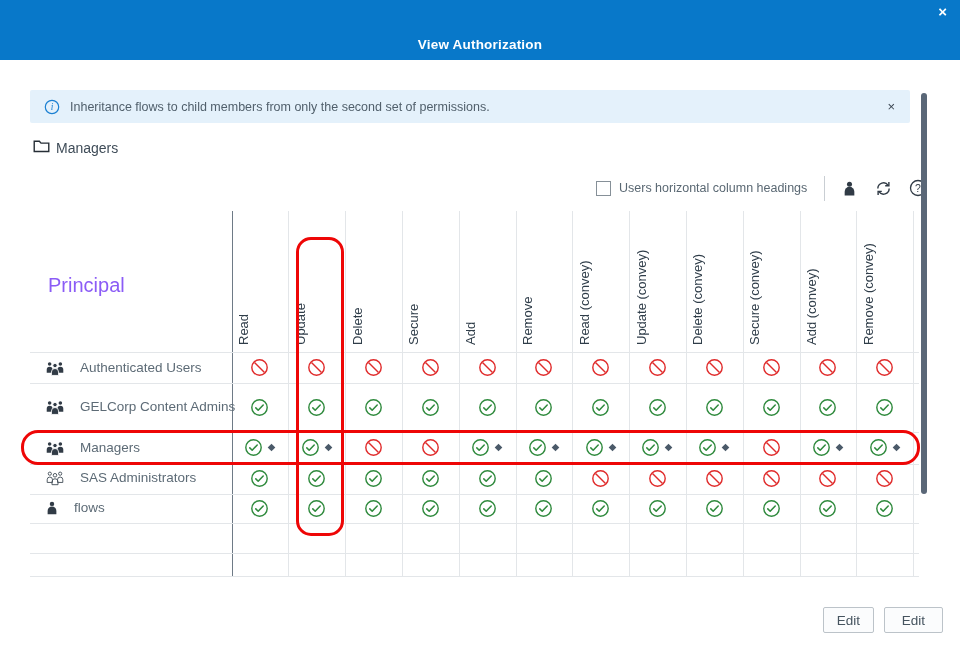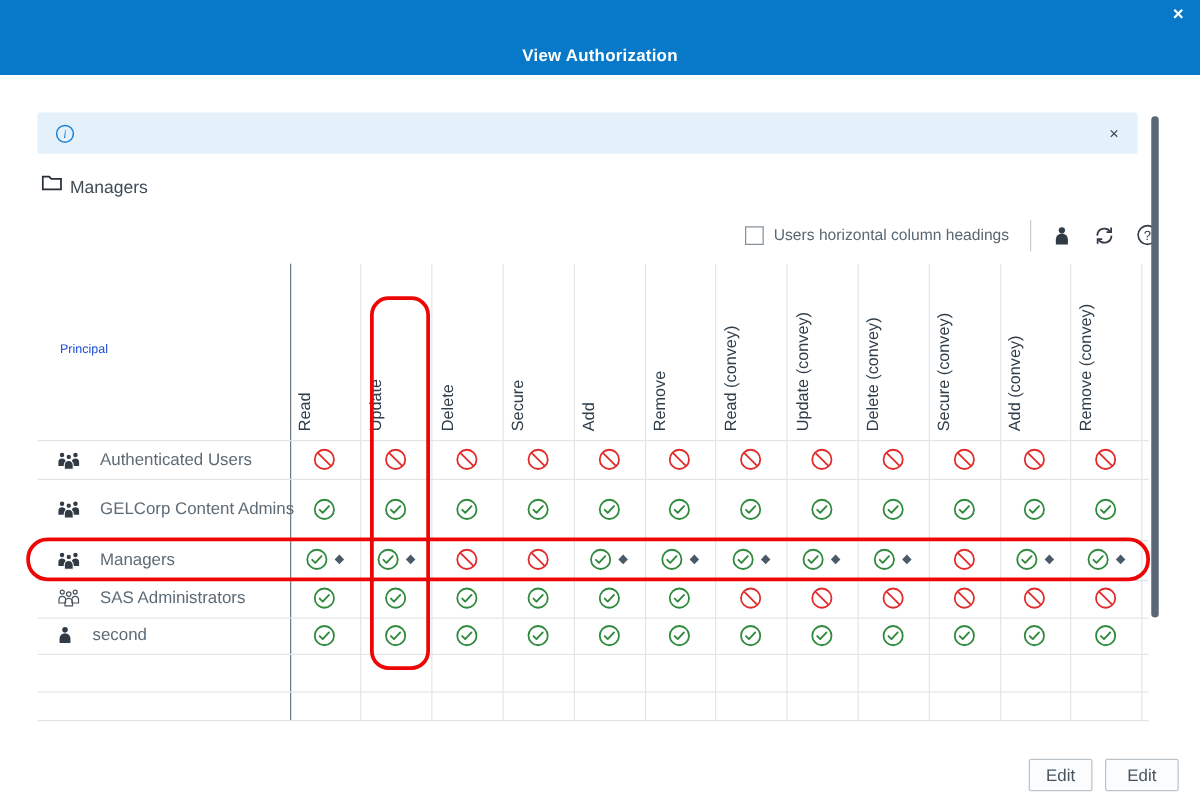--- a/index.html
+++ b/index.html
@@ -27,21 +27,21 @@
   .checkbox{width:13px;height:13px;border:1px solid #869098;background:#fff;display:inline-block;
             cursor:pointer;flex:0 0 auto;}
   .cb-label{margin-left:8px;font-size:12.5px;color:#5a6873;cursor:pointer;white-space:nowrap;}
   .tb-divider{width:1px;height:25px;background:#c9ced3;margin-left:17px;}
   .tb-btn{background:none;border:none;padding:0;margin-left:15px;cursor:pointer;display:inline-flex;
           align-items:center;justify-content:center;width:19px;height:19px;}
   
   #grid{position:absolute;left:0;top:0;width:960px;height:648px;pointer-events:none;}
   .vline,.hline{position:absolute;background:#e3e6e9;}
   .vline.dark{background:#6e7a86;}
-  .principal-h{position:absolute;left:48px;top:274px;font-size:10px;color:#1d4ed8;font-weight:500;}
+  .principal-h{position:absolute;left:48px;top:274px;font-size:20px;color:#8b5cf6;font-weight:500;}
   .col-label{position:absolute;white-space:nowrap;font-size:13px;color:#2f3d49;font-weight:500;
              transform:rotate(-90deg);transform-origin:0 100%;height:16px;line-height:16px;}
   .row-label{position:absolute;display:flex;align-items:center;gap:16px;}
   .row-label .txt{font-size:13.5px;color:#5d6b76;line-height:1.18;max-width:158px;}
   .row-label .ricon{display:inline-flex;flex:0 0 auto;}
   .cell{position:absolute;display:flex;align-items:center;justify-content:center;gap:4px;}
   
   .hl-col{position:absolute;left:296px;top:237px;width:48px;height:299px;border:3.5px solid #ee0606;
           border-radius:15px;box-sizing:border-box;pointer-events:none;}
   .hl-row{position:absolute;left:21px;top:430px;width:899px;height:35px;border:3.5px solid #ee0606;
@@ -64,20 +64,21 @@
   <div class="close-x">×</div>
 </div>
 
 <div class="banner">
   <span class="info-icon">
     <svg viewBox="0 0 16 16" width="16" height="16">
         <circle cx="8" cy="8" r="6.7" fill="none" stroke="#1b80d2" stroke-width="1.2"></circle>
         <text x="8" y="11.4" text-anchor="middle" font-size="9.5" font-style="italic" font-family="Liberation Serif, serif" fill="#1b80d2">i</text>
       </svg>
   </span>
+  <span class="banner-text">Inheritance flows to child members from only the second set of permissions.</span>
   <span class="banner-dismiss">×</span>
 </div>
 
 <div class="context">
   <span class="ricon">
     <svg viewBox="0 0 18 15" width="17" height="14">
         <path d="M1.2 13.4V2.4h5.5l1.8 2h8.3v9z" fill="none" stroke="#262e36" stroke-width="1.5"></path>
       </svg>
   </span>
   <span class="txt">Managers</span>
@@ -511,21 +512,21 @@
         <line x1="4.7" y1="4.7" x2="15.3" y2="15.3" stroke="#e02b2b" stroke-width="1.5"></line>
       </svg>
     </div>
     <div class="row-label" style="left: 46px; top: 493.5px; height: 29.5px;">
       <span class="ricon">
         <svg viewBox="0 0 14 16" width="12" height="14" fill="#313b46">
           <circle cx="7" cy="3.2" r="2.6"></circle>
           <path d="M1.9 15.4v-4a5.1 5.1 0 0 1 10.2 0v4z"></path>
         </svg>
       </span>
-      <span class="txt">second</span>
+      <span class="txt">flows</span>
     </div>
     <div class="cell" style="left: 231.5px; top: 493.5px; width: 56.8px; height: 29.5px;">
       <svg viewBox="0 0 20 20" width="19" height="19">
         <circle cx="10" cy="10" r="8.1" fill="none" stroke="#2f8a3d" stroke-width="1.5"></circle>
         <path d="M6.1 10.4l2.5 2.5 5.3-5.6" fill="none" stroke="#2f8a3d" stroke-width="1.6" stroke-linecap="round" stroke-linejoin="round"></path>
       </svg>
     </div>
     <div class="cell" style="left: 288.3px; top: 493.5px; width: 56.8px; height: 29.5px;">
       <svg viewBox="0 0 20 20" width="19" height="19">
         <circle cx="10" cy="10" r="8.1" fill="none" stroke="#2f8a3d" stroke-width="1.5"></circle>

